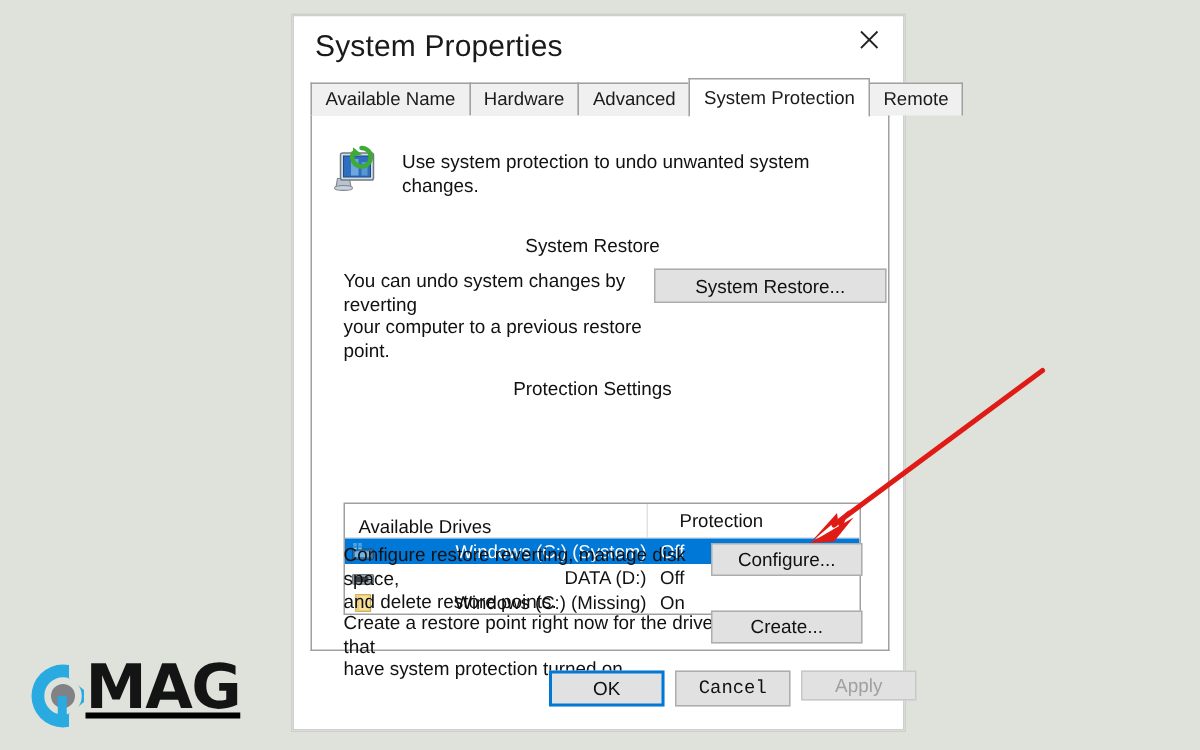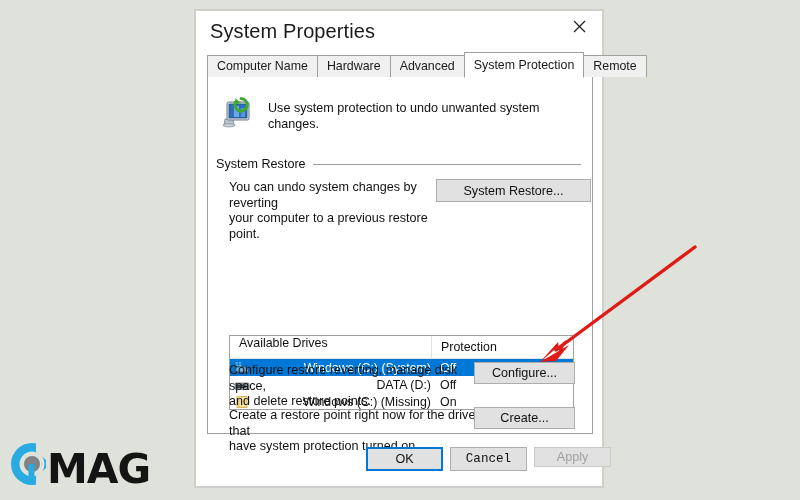--- a/index.html
+++ b/index.html
@@ -123,20 +123,21 @@
     line-height: 16px;
   }
 
   
   .grouphdr {
     position: absolute;
     left: 8px;
     right: 11px;
     display: flex;
     align-items: center;
+    flex-direction: column;
   }
   .grouphdr .lbl {
     font-size: 12.6px;
     color: #111;
     white-space: nowrap;
     padding-right: 7px;
   }
   .grouphdr .rule {
     flex: 1;
     height: 1px;
@@ -177,24 +178,24 @@
     height: 75px;
     border: 1px solid #a0a0a0;
     background: #ffffff;
     box-sizing: border-box;
     overflow: hidden;
   }
   #drive-head {
     display: flex;
     height: 22px;
     border-bottom: 1px solid #e2e2e2;
-    align-items: flex-start;
+    align-items: flex-end;
   }
   #drive-head .c1 { width: 201px; padding-left: 9px; box-sizing: border-box; font-size: 12.4px; color:#111; }
-  #drive-head .c2 { flex:1; padding-left: 9px; box-sizing:border-box; font-size: 12.4px; color:#111;
+  #drive-head .c2 { flex:1; padding-left: 21px; box-sizing:border-box; font-size: 12.4px; color:#111;
                     border-left: 1px solid #e2e2e2; height:22px; display:flex; align-items:center; }
   .drive-row {
     display: flex;
     height: 17px;
     align-items: center;
     font-size: 12.4px;
     color: #111;
     cursor: default;
   }
   .drive-row.selected { background: #0078d7; color: #ffffff; }
@@ -209,24 +210,25 @@
   #annotation {
     position: absolute;
     left: 0; top: 0;
     width: 800px; height: 500px;
     pointer-events: none;
   }
 
   
   #logo {
     position: absolute;
-    left: 6px;
+    left: 16px;
     bottom: 10px;
     display: flex;
-    align-items: flex-end;
+    align-items: flex-start;
+    text-decoration: underline;
   }
   #logo-text {
     font-family: "DejaVu Sans", sans-serif;
     font-weight: bold;
     font-size: 41px;
     color: #141414;
     letter-spacing: -1px;
     margin-left: -11px;
     line-height: 41px;
   }
@@ -240,21 +242,21 @@
     <div id="title-text">System Properties</div>
     <div id="close-btn">
       <svg width="13" height="13" viewBox="0 0 13 13">
         <line x1="1" y1="1" x2="12" y2="12" stroke="#222" stroke-width="1.2"></line>
         <line x1="12" y1="1" x2="1" y2="12" stroke="#222" stroke-width="1.2"></line>
       </svg>
     </div>
   </div>
 
   <div id="tabstrip">
-    <div class="tab">Computer Name</div>
+    <div class="tab">Available Name</div>
     <div class="tab">Hardware</div>
     <div class="tab">Advanced</div>
     <div class="tab active">System Protection</div>
     <div class="tab">Remote</div>
   </div>
 
   <div id="tabpage">
 
     <div id="intro">
       <svg id="intro-icon" viewBox="0 0 36 34">
@@ -281,20 +283,24 @@
       <span class="rule"></span>
     </div>
 
     <div class="desc" style="left:21px; top:103px; width:230px;">
       <div>You can undo system changes by reverting</div>
       <div>your computer to a previous restore point.</div>
     </div>
 
     <div class="btn" style="left:228px; top:102px; width:155px; height:23px;">System Restore...</div>
 
+    <div class="grouphdr" style="top:175px;">
+      <span class="lbl">Protection Settings</span>
+      <span class="rule"></span>
+    </div>
 
     <div id="drivelist">
       <div id="drive-head">
         <div class="c1">Available Drives</div>
         <div class="c2">Protection</div>
       </div>
 
       <div class="drive-row selected">
         <div class="c1">
           <svg class="dicon" viewBox="0 0 17 14">

